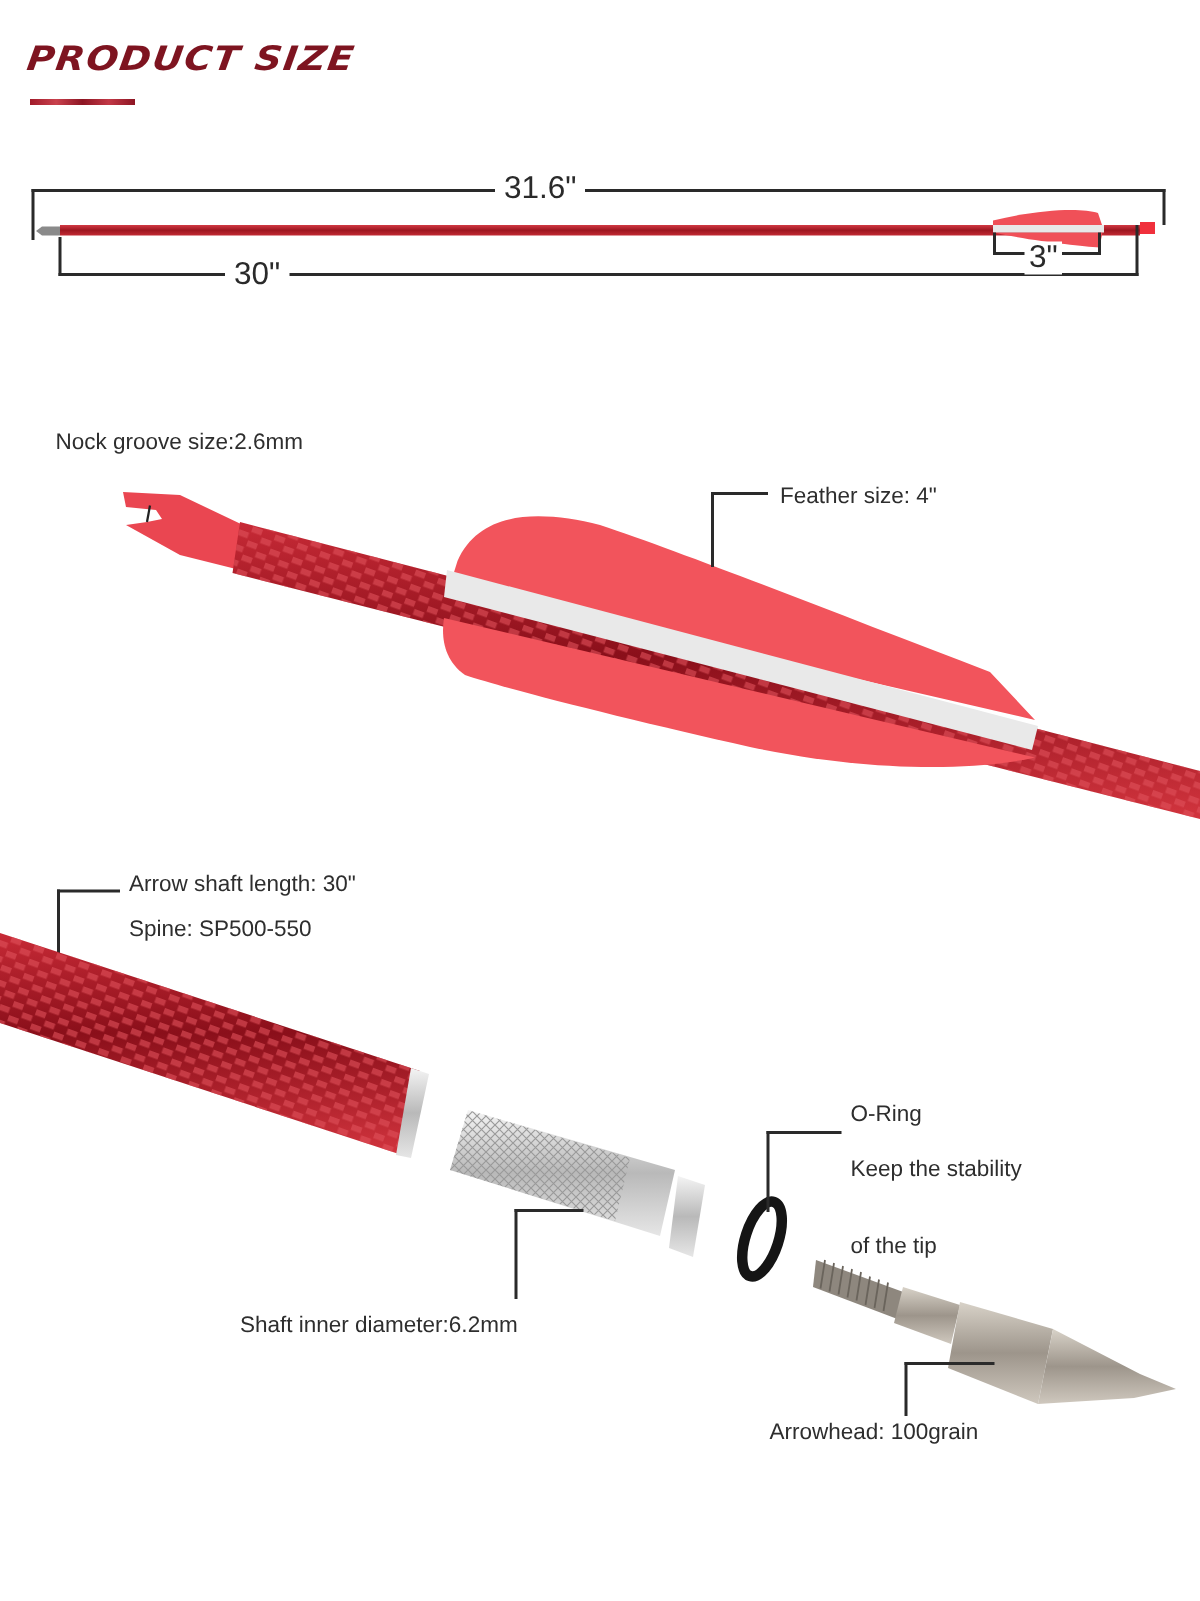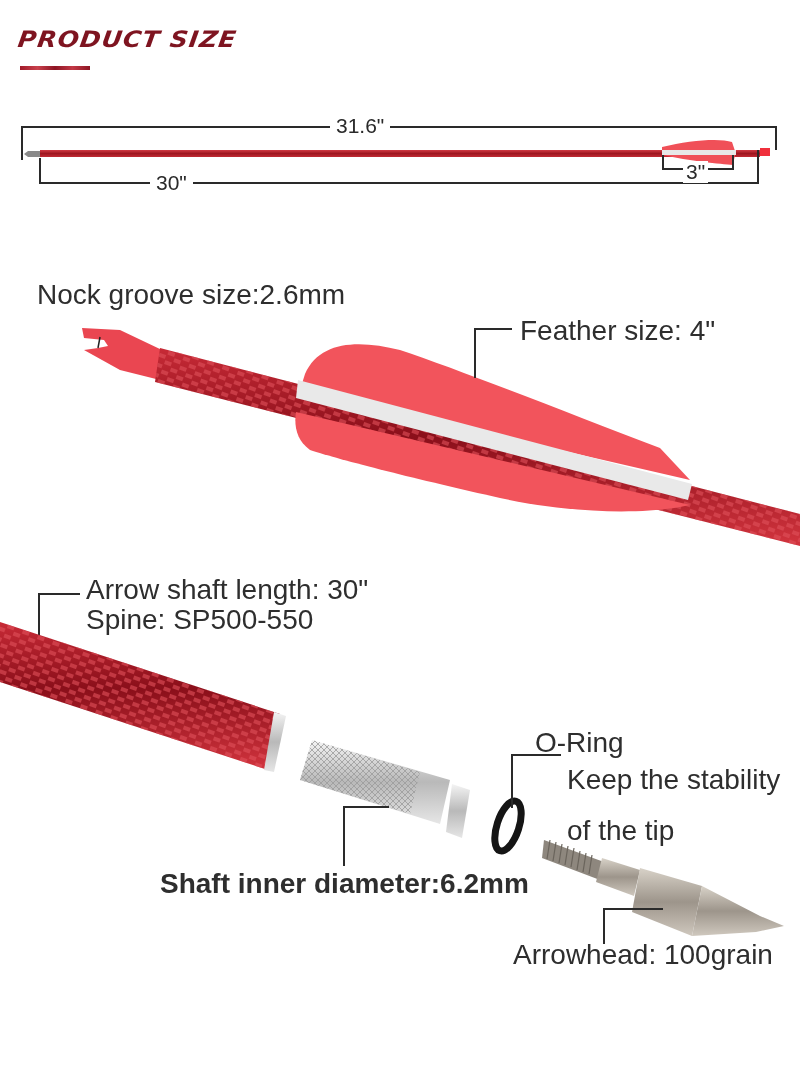--- a/index.html
+++ b/index.html
@@ -5,21 +5,21 @@
   html, body { margin: 0; padding: 0; background: #ffffff; }
   body { width: 800px; height: 1067px; position: relative; overflow: hidden; font-family: "Liberation Sans", sans-serif; color: #2a2a2a; }
   .abs { position: absolute; }
   .title {
     left: 20px; top: 26px; font-family: "DejaVu Sans", sans-serif; font-weight: bold;
     font-style: italic; font-size: 25px; letter-spacing: 1px; color: #7e1420;
     transform: skewX(-8deg) scaleY(0.9); transform-origin: left top;
   }
   .title-underline { left: 20px; top: 66px; width: 70px; height: 4px; background: linear-gradient(90deg,#a11b2a,#c9414d,#8d1523,#c23846,#8d1523); }
   .dim-label { font-size: 21px; color: #2a2a2a; background: #fff; padding: 0 6px; line-height: 22px; }
-  .callout { font-size: 28px; color: #2e2e2e; line-height: 25px; white-space: nowrap; }
+  .callout { font-size: 15px; color: #2e2e2e; line-height: 25px; white-space: nowrap; }
   .line-h { background: #2a2a2a; height: 2px; }
   .line-v { background: #2a2a2a; width: 2px; }
   svg { position: absolute; overflow: visible; }
 </style>
 </head>
 <body>
 
 <div class="abs title">PRODUCT SIZE</div>
 <div class="abs title-underline"></div>
 
@@ -131,23 +131,23 @@
     <line x1="586" y1="253" x2="583" y2="272"></line>
       <line x1="592" y1="255" x2="589" y2="274"></line>
   </g>
   <polygon points="602,258 640,270 634,296 596,282" fill="url(#tipG)"></polygon>
   <polygon points="640,268 702,286 692,336 632,312" fill="url(#tipG)"></polygon>
   <polygon points="702,286 760,316 784,326 756,332 692,336" fill="url(#tipG)"></polygon>
 </svg>
 
 <div class="abs line-h" style="left:343px; top:806px; width:46px;"></div>
 <div class="abs line-v" style="left:343px; top:806px; height:60px;"></div>
-<div class="abs callout" style="left:160px; top:871px;font-weight:bold;">Shaft inner diameter:6.2mm</div>
+<div class="abs callout" style="left:160px; top:871px;">Shaft inner diameter:6.2mm</div>
 
 <div class="abs line-h" style="left:511px; top:754px; width:50px;"></div>
 <div class="abs line-v" style="left:511px; top:754px; height:54px;"></div>
-<div class="abs callout" style="left:535px; top:730px;text-align:center;">O-Ring</div>
+<div class="abs callout" style="left:567px; top:730px;text-align:center;">O-Ring</div>
 <div class="abs callout" style="left:567px; top:767px;">Keep the stability</div>
 <div class="abs callout" style="left:567px; top:818px;">of the tip</div>
 
 <div class="abs line-h" style="left:603px; top:908px; width:60px;"></div>
 <div class="abs line-v" style="left:603px; top:908px; height:36px;"></div>
 <div class="abs callout" style="left:513px; top:942px;">Arrowhead: 100grain</div>
 
 </body></html>

